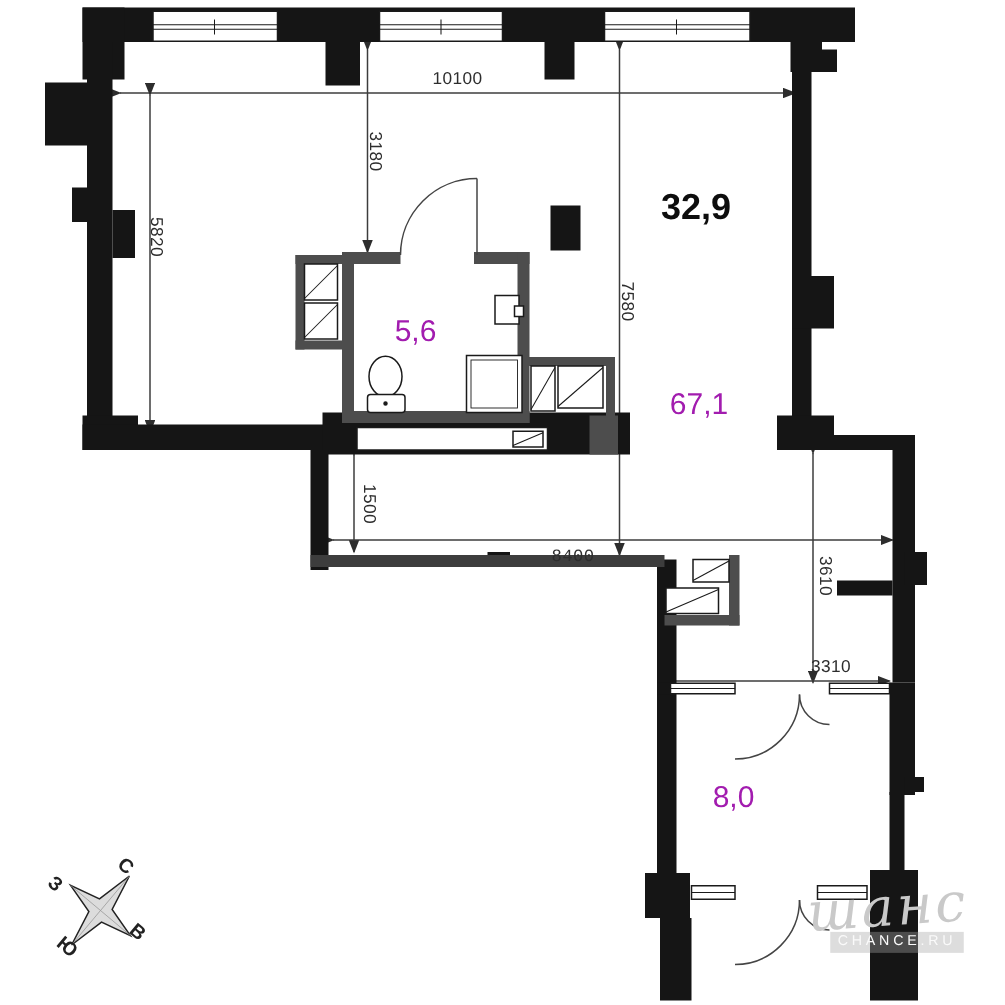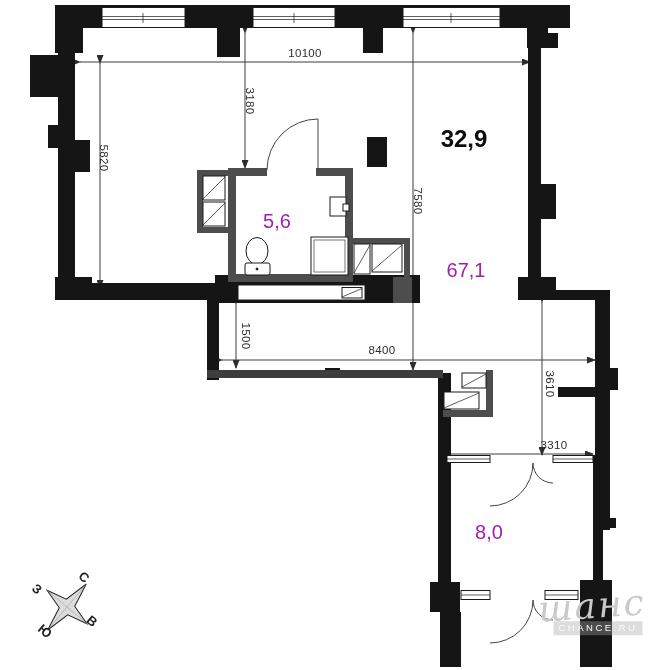--- a/index.html
+++ b/index.html
@@ -174,21 +174,21 @@
     <line x1="0" y1="-30" x2="0" y2="30" stroke="#9a9a9a" stroke-width=".5"></line>
     <line x1="-26" y1="0" x2="26" y2="0" stroke="#9a9a9a" stroke-width=".5"></line>
   </g>
 </svg>
 
 <div class="lbl dim" style="left:305px;top:54px;">10100</div>
 <div class="lbl dim rot" style="left:103px;top:158px;">5820</div>
 <div class="lbl dim rot" style="left:249px;top:101px;">3180</div>
 <div class="lbl dim rot" style="left:417px;top:201px;">7580</div>
 <div class="lbl dim rot" style="left:245px;top:336px;">1500</div>
-<div class="lbl dim" style="left:382px;top:351px;">8400</div>
+<div class="lbl dim" style="left:382px;top:372px;font-family:Liberation Mono, monospace;">8400</div>
 <div class="lbl dim rot" style="left:549px;top:384px;">3610</div>
 <div class="lbl dim" style="left:522px;top:446px;margin-left:32px;">3310</div>
 
 <div class="lbl big" style="left:464px;top:139px;">32,9</div>
 <div class="lbl room" style="left:277px;top:221px;">5,6</div>
 <div class="lbl room" style="left:466px;top:270px;">67,1</div>
 <div class="lbl room" style="left:489px;top:532px;">8,0</div>
 
 <div class="lbl comp" style="left:84px;top:577px;">С</div>
 <div class="lbl comp" style="left:37px;top:589px;">З</div>

